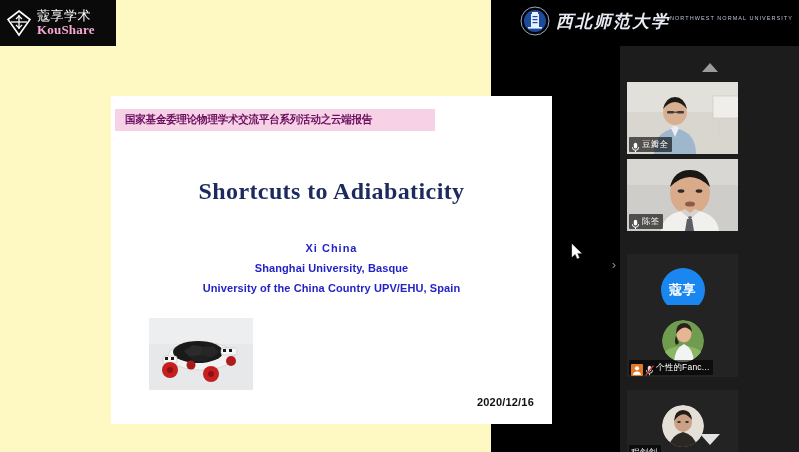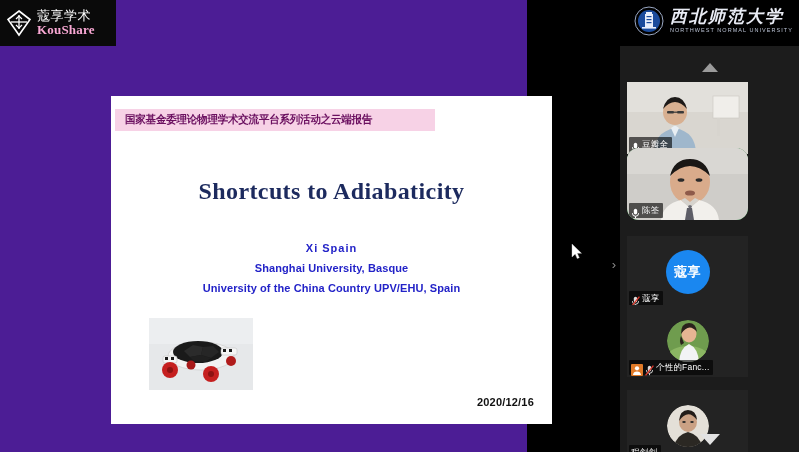--- a/index.html
+++ b/index.html
@@ -66,21 +66,21 @@
     align-items: center;
     gap: 6px;
   }
   #university-logo .seal {
     width: 30px;
     height: 30px;
     flex: 0 0 auto;
   }
   #university-logo .uni-text {
     display: flex;
-    flex-direction: column;
+    flex-direction: row;
     align-items: flex-start;
     line-height: 1;
   }
   #university-logo .uni-cn {
     color: #e9ecf5;
     font-family: "Liberation Serif", serif;
     font-size: 17px;
     font-weight: 700;
     font-style: italic;
     letter-spacing: 2px;
@@ -94,22 +94,21 @@
     white-space: nowrap;
   }
 
   
   #slide-stage {
     position: absolute;
     left: 0;
     top: 0;
     width: 491px;
     height: 452px;
-    background: #4c1d95;
-    padding-left: 36px;
+    background: #fef9c3;
   }
   #slide {
     position: absolute;
     left: 111px;
     top: 96px;
     width: 441px;
     height: 328px;
     background: #ffffff;
     overflow: hidden;
   }
@@ -235,21 +234,21 @@
   }
   .tri-down {
     width: 0; height: 0;
     border-left: 10px solid transparent;
     border-right: 10px solid transparent;
     border-top: 11px solid #e2e2e2;
   }
   .tile {
     position: absolute;
     left: 7px;
-    width: 121px;
+    width: 111px;
     height: 72px;
     background: #232323;
     overflow: hidden;
   }
   .tile.active {
     outline: 2px solid #2fb14a;
     outline-offset: -2px;
   }
   .tile .video-fill {
     position: absolute;
@@ -307,21 +306,21 @@
 
     <div id="slide">
 
       <div id="slide-banner">
         <span class="banner-text">国家基金委理论物理学术交流平台系列活动之云端报告</span>
       </div>
 
       <div id="slide-title">Shortcuts to Adiabaticity</div>
 
       <div id="slide-authors">
-        <div class="line name">Xi   Spain</div>
+        <div class="line name">Xi   China</div>
         <div class="line">Shanghai University, Basque</div>
         <div class="line">University of the China Country UPV/EHU, Spain</div>
       </div>
 
       <div id="slide-figure">
         <svg viewBox="0 0 104 72" width="104" height="72">
           <rect x="0" y="0" width="104" height="72" fill="#e6e8ea"></rect>
           <rect x="0" y="0" width="104" height="26" fill="#eceef0"></rect>
 
           <ellipse cx="52" cy="38" rx="33" ry="14" fill="#f2f2f2" stroke="#c8c8c8" stroke-width="0.6"></ellipse>
@@ -421,21 +420,21 @@
           <svg viewBox="0 0 9 11" width="9" height="11">
             <rect x="2.8" y="0.8" width="3.4" height="5.6" rx="1.7" fill="#ffffff"></rect>
             <path d="M1.4 5.2 a3.1 3.1 0 0 0 6.2 0" fill="none" stroke="#ffffff" stroke-width="1"></path>
             <line x1="4.5" y1="8.3" x2="4.5" y2="10.2" stroke="#ffffff" stroke-width="1"></line>
           </svg>
         </span>
         <span class="label">豆瓣全</span>
       </div>
     </div>
 
-    <div class="tile active" style="top:102px;border-radius:12px;">
+    <div class="tile active" style="top:113px;">
       <div class="video-fill">
         <svg viewBox="0 0 127 72" width="127" height="72">
           <rect width="127" height="72" fill="#cfcdc9"></rect>
           <rect x="0" y="0" width="127" height="26" fill="#d9d7d3"></rect>
           <ellipse cx="63" cy="34" rx="20" ry="22" fill="#d9ab8b"></ellipse>
           <path d="M43 28 q20 -20 40 0 q-4 -17 -20 -17 q-16 0 -20 17 Z" fill="#1a1715"></path>
           <ellipse cx="54" cy="32" rx="3.4" ry="1.8" fill="#2a2a2a"></ellipse>
           <ellipse cx="72" cy="32" rx="3.4" ry="1.8" fill="#2a2a2a"></ellipse>
           <ellipse cx="63" cy="45" rx="5" ry="2.6" fill="#8e5a4a"></ellipse>
           <path d="M34 72 q2 -16 20 -20 l9 8 l9 -8 q18 4 20 20 Z" fill="#f2f0ec"></path>
@@ -449,21 +448,21 @@
           <svg viewBox="0 0 9 11" width="9" height="11">
             <rect x="2.8" y="0.8" width="3.4" height="5.6" rx="1.7" fill="#ffffff"></rect>
             <path d="M1.4 5.2 a3.1 3.1 0 0 0 6.2 0" fill="none" stroke="#ffffff" stroke-width="1"></path>
             <line x1="4.5" y1="8.3" x2="4.5" y2="10.2" stroke="#ffffff" stroke-width="1"></line>
           </svg>
         </span>
         <span class="label">陈筌</span>
       </div>
     </div>
 
-    <div class="tile" style="top:190px;">
+    <div class="tile" style="top:208px;">
       <div class="video-fill" style="background:#232323;"></div>
       <div class="avatar-circle avatar-brand">蔻享</div>
       <div class="name-chip">
         <span class="mic-ico">
           <svg viewBox="0 0 9 11" width="9" height="11">
             <rect x="2.8" y="0.8" width="3.4" height="5.6" rx="1.7" fill="#dcdcdc"></rect>
             <path d="M1.4 5.2 a3.1 3.1 0 0 0 6.2 0" fill="none" stroke="#dcdcdc" stroke-width="1"></path>
             <line x1="4.5" y1="8.3" x2="4.5" y2="10.2" stroke="#dcdcdc" stroke-width="1"></line>
             <line x1="0.6" y1="10.4" x2="8.4" y2="0.6" stroke="#e23b2e" stroke-width="1.3"></line>
           </svg>

